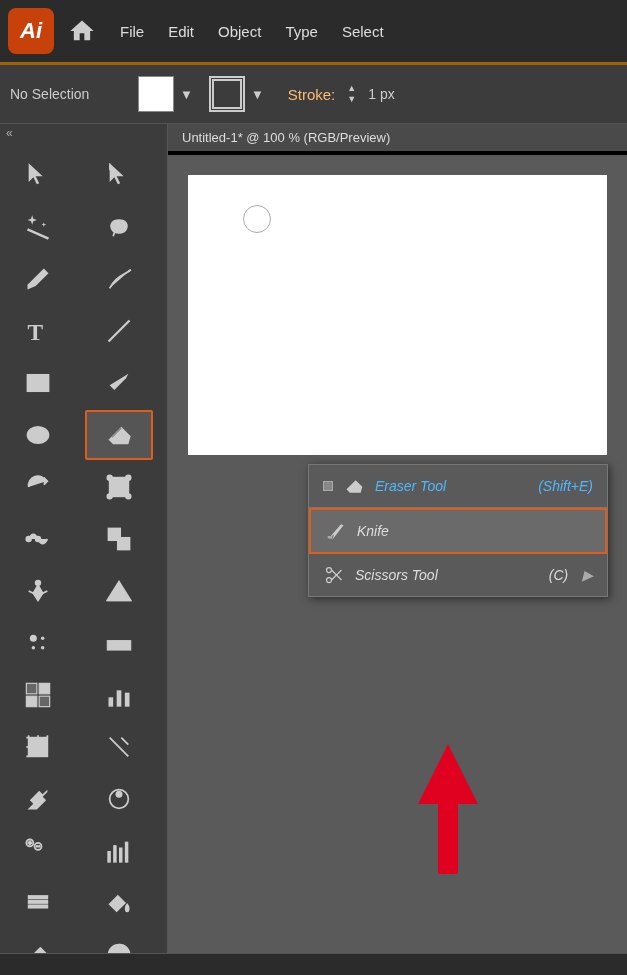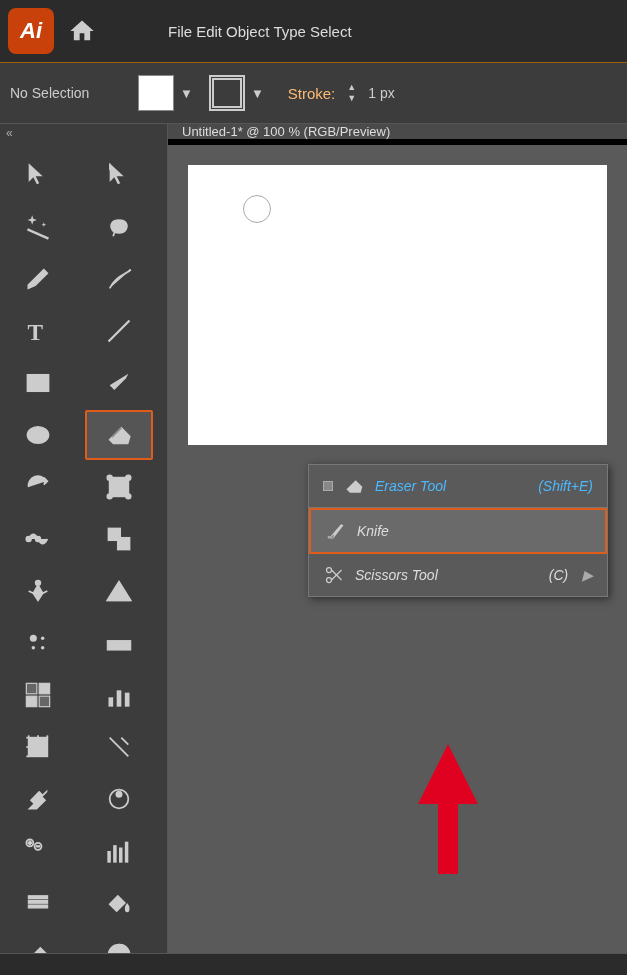--- a/index.html
+++ b/index.html
@@ -38,39 +38,39 @@
       width: 40px;
       height: 40px;
       display: flex;
       align-items: center;
       justify-content: center;
       margin-right: 16px;
     }
     .home-icon-btn svg { fill: #ccc; }
     .menu-items {
       display: flex;
+      gap: 20px;
       flex: 1;
-      margin-left: 48px;
     }
     .menu-item {
       color: #ddd;
       font-size: 15px;
       cursor: pointer;
       padding: 4px 2px;
     }
 
     
     .toolbar {
       display: flex;
       align-items: center;
       background: #3c3c3c;
       height: 62px;
       padding: 0 10px;
       gap: 8px;
-      border-top: 1px solid #a16207;
+      border-top: 3px solid #a16207;
       border-bottom: 1px solid #555;
     }
     .no-selection-label {
       color: #ccc;
       font-size: 14px;
       min-width: 120px;
     }
     .fill-swatch {
       width: 36px;
       height: 36px;
@@ -184,22 +184,22 @@
 
     
     .canvas-area {
       flex: 1;
       background: #5a5a5a;
       position: relative;
       overflow: hidden;
     }
     .canvas-tab {
       background: #4a4a4a;
-      border-bottom: 6px solid #000000;
-      padding: 0 14px;
+      border-bottom: 4px solid #000000;
+      padding: 6px 14px;
       color: #ddd;
       font-size: 13px;
     }
     .canvas-white {
       background: #fff;
       margin: 20px;
       height: 280px;
       position: relative;
     }
     .canvas-circle {

